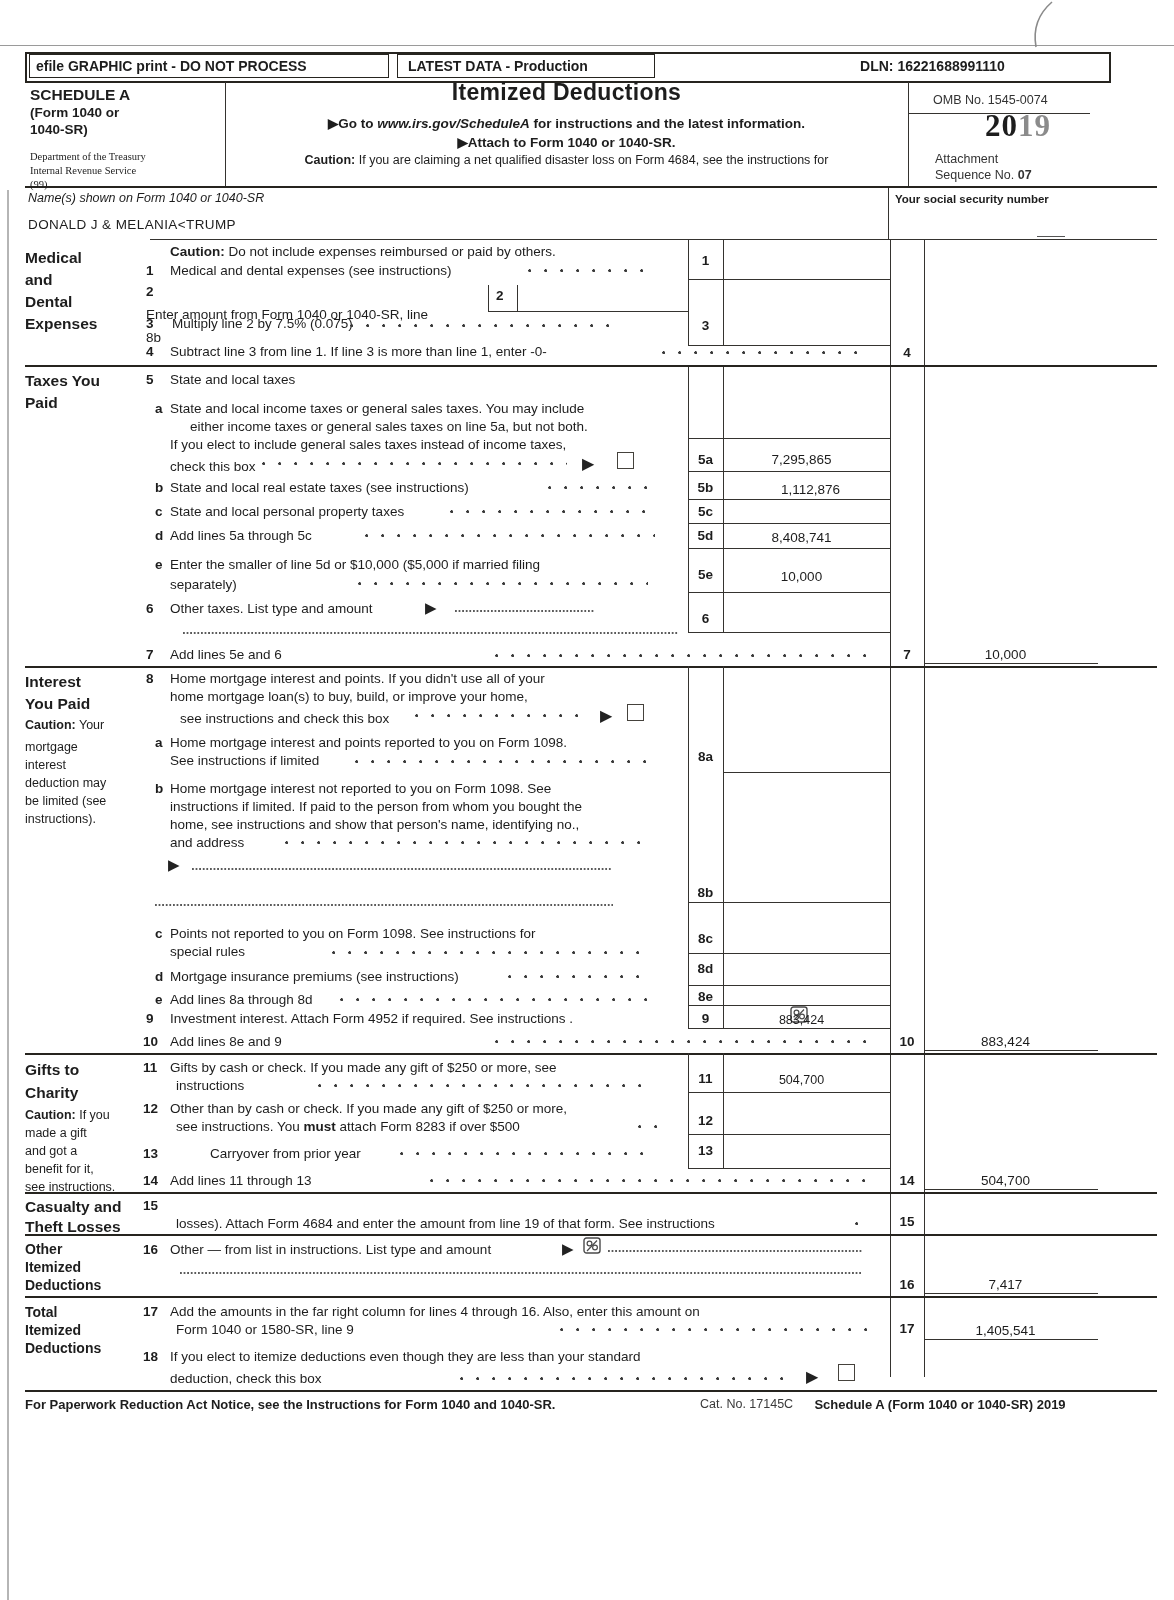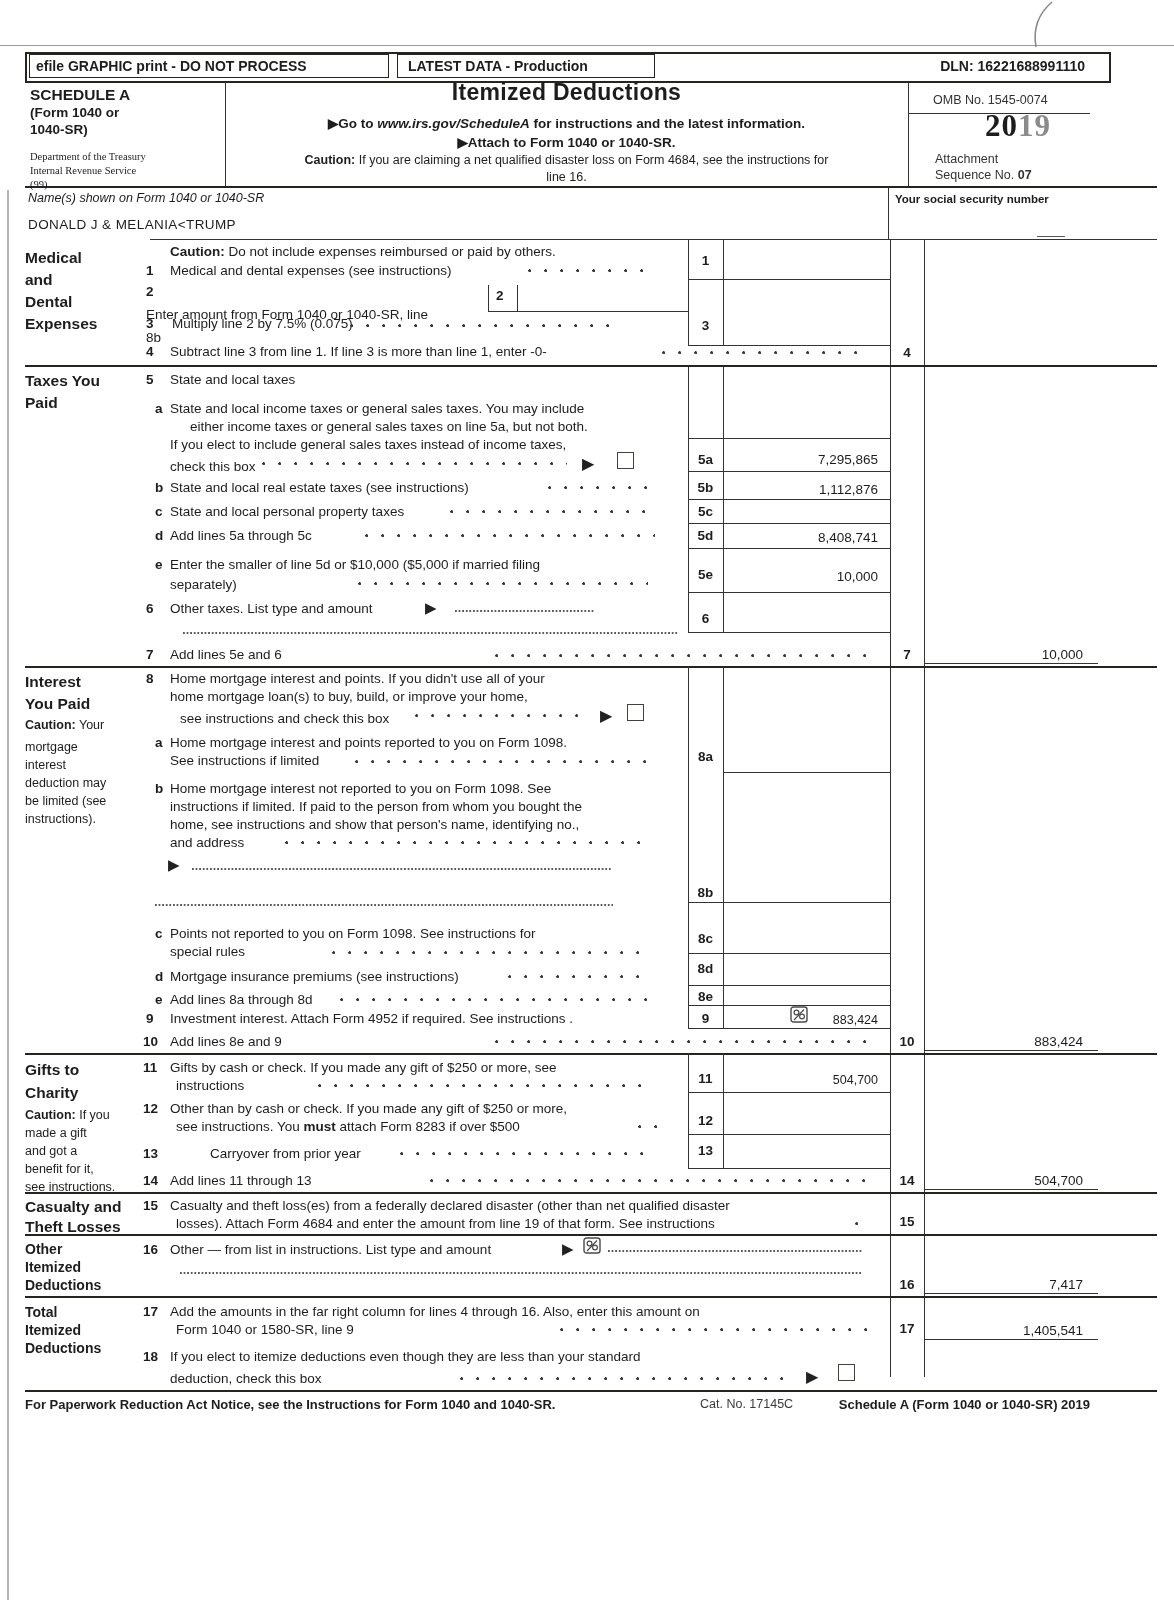--- a/index.html
+++ b/index.html
@@ -6,21 +6,21 @@
   #page{position:relative;width:1174px;height:1600px;background:#fff;overflow:hidden;
         font-family:"Liberation Sans",sans-serif;color:#1d1d1d;}
   .t{position:absolute;white-space:nowrap;font-size:13.5px;line-height:17px;color:#1d1d1d;}
   .b{font-weight:bold;}
   .i{font-style:italic;}
   .sm{font-size:12px;line-height:15px;}
   .xs{font-size:10.5px;line-height:13px;font-family:"Liberation Serif",serif;}
   .big{font-size:15.5px;line-height:19px;}
   .mid{font-size:14px;line-height:18px;}
   .ctr{text-align:center;}
-  .amt{text-align:right;}
+  .amt{text-align:center;}
   .hl{position:absolute;height:1.4px;background:#35332f;}
   .vl{position:absolute;width:1.4px;background:#35332f;}
   .thick{height:2.4px;background:#26241f;}
   .dots{position:absolute;height:3px;background-image:radial-gradient(circle at 1.6px 1.6px,#3a3a3a 1.25px,transparent 1.6px);background-size:16px 3px;background-repeat:repeat-x;}
   .dotfill{position:absolute;height:2px;background-image:radial-gradient(circle at 1px 1px,#5a5a5a .8px,transparent 1.05px);background-size:3.6px 2px;background-repeat:repeat-x;}
   .cbx{position:absolute;width:15px;height:15px;border:1.6px solid #45423c;background:#fff;}
   .arrow{font-size:13px;color:#222;}
   .title{font-size:23px;font-weight:bold;letter-spacing:.3px;}
   .year{font-family:"Liberation Serif",serif;font-size:31px;font-weight:bold;letter-spacing:1px;}
   .year .lt{color:#8b8b8b;}
@@ -56,21 +56,20 @@
   <div class="t xs" style="left:30px;top:178px;">(99)</div>
 
   <div class="t ctr" style="left:225px;top:115px;width:683px;">
     <span class="b">▶Go to </span><span class="b i">www.irs.gov/ScheduleA</span><span class="b"> for instructions and the latest information.</span>
   </div>
   <div class="t title ctr" style="left:225px;top:84px;width:683px;">Itemized Deductions</div>
   <div class="t b ctr" style="left:225px;top:134px;width:683px;">▶Attach to Form 1040 or 1040-SR.</div>
   <div class="t sm ctr" style="left:225px;top:153px;width:683px;font-size:12.5px;">
     <span class="b">Caution:</span><span> If you are claiming a net qualified disaster loss on Form 4684, see the instructions for</span>
   </div>
-  <div class="t sm ctr" style="left:225px;top:170px;width:683px;font-size:12.5px;">line 16.</div>
 
   <div class="t" style="left:933px;top:92px;font-size:12.5px;color:#333;">OMB No. 1545-0074</div>
   <i class="hl" style="left:908px;top:113px;width:182px;"></i>
   <div class="t year" style="left:985px;top:117px;">
     <span>20</span><span class="lt">19</span>
   </div>
   <div class="t" style="left:935px;top:151px;font-size:12.5px;color:#333;">Attachment</div>
   <div class="t" style="left:935px;top:167px;font-size:12.5px;color:#333;">
     <span>Sequence No. </span><span class="b">07</span>
   </div>
@@ -142,21 +141,21 @@
   <i class="vl" style="left:723px;top:367px;height:265px;"></i>
   <i class="hl" style="left:688px;top:438px;width:202px;"></i>
   <div class="t b ctr" style="left:688px;top:451px;width:35px;">5a</div>
   <div class="t amt" style="left:725px;top:451px;width:153px;">7,295,865</div>
   <i class="hl" style="left:688px;top:471px;width:202px;"></i>
 
   <span class="t b" style="left:155px;top:479px;">b</span>
   <span class="t" style="left:170px;top:479px;">State and local real estate taxes (see instructions)</span>
   <i class="dots" style="left:548px;top:486px;width:108px;"></i>
   <div class="t b ctr" style="left:688px;top:479px;width:35px;">5b</div>
-  <div class="t amt" style="left:725px;top:481px;width:153px;">1,112,876</div>
+  <div class="t amt" style="left:725px;top:481px;width:153px;padding-left:9px;">1,112,876</div>
   <i class="hl" style="left:688px;top:499px;width:202px;"></i>
 
   <span class="t b" style="left:155px;top:503px;">c</span>
   <span class="t" style="left:170px;top:503px;">State and local personal property taxes</span>
   <i class="dots" style="left:450px;top:510px;width:206px;"></i>
   <div class="t b ctr" style="left:688px;top:503px;width:35px;">5c</div>
   <i class="hl" style="left:688px;top:523px;width:202px;"></i>
 
   <span class="t b" style="left:155px;top:527px;">d</span>
   <span class="t" style="left:170px;top:527px;">Add lines 5a through 5c</span>
@@ -309,21 +308,20 @@
   <span class="t" style="left:170px;top:1172px;">Add lines 11 through 13</span>
   <i class="dots" style="left:430px;top:1179px;width:437px;"></i>
   <div class="t b ctr" style="left:890px;top:1172px;width:34px;">14</div>
   <div class="t amt" style="left:928px;top:1172px;width:155px;">504,700</div>
   <i class="hl" style="left:924px;top:1189px;width:174px;"></i>
   <i class="hl thick" style="left:25px;top:1192px;width:1132px;"></i>
 
   <div class="t b big" style="left:25px;top:1197px;">Casualty and</div>
   <div class="t b big" style="left:25px;top:1217px;">Theft Losses</div>
   <span class="t b" style="left:143px;top:1197px;">15</span>
-  <span class="t" style="left:170px;top:1197px;">Casualty and theft loss(es) from a federally declared disaster (other than net qualified disaster</span>
   <span class="t" style="left:176px;top:1215px;">losses). Attach Form 4684 and enter the amount from line 19 of that form. See instructions</span>
   <i class="dots" style="left:855px;top:1222px;width:10px;"></i>
   <div class="t b ctr" style="left:890px;top:1213px;width:34px;">15</div>
   <i class="hl thick" style="left:25px;top:1234px;width:1132px;"></i>
 
   <div class="t b mid" style="left:25px;top:1240px;">Other</div>
   <div class="t b mid" style="left:25px;top:1258px;">Itemized</div>
   <div class="t b mid" style="left:25px;top:1276px;">Deductions</div>
   <span class="t b" style="left:143px;top:1241px;">16</span>
   <span class="t" style="left:170px;top:1241px;">Other — from list in instructions. List type and amount</span>

